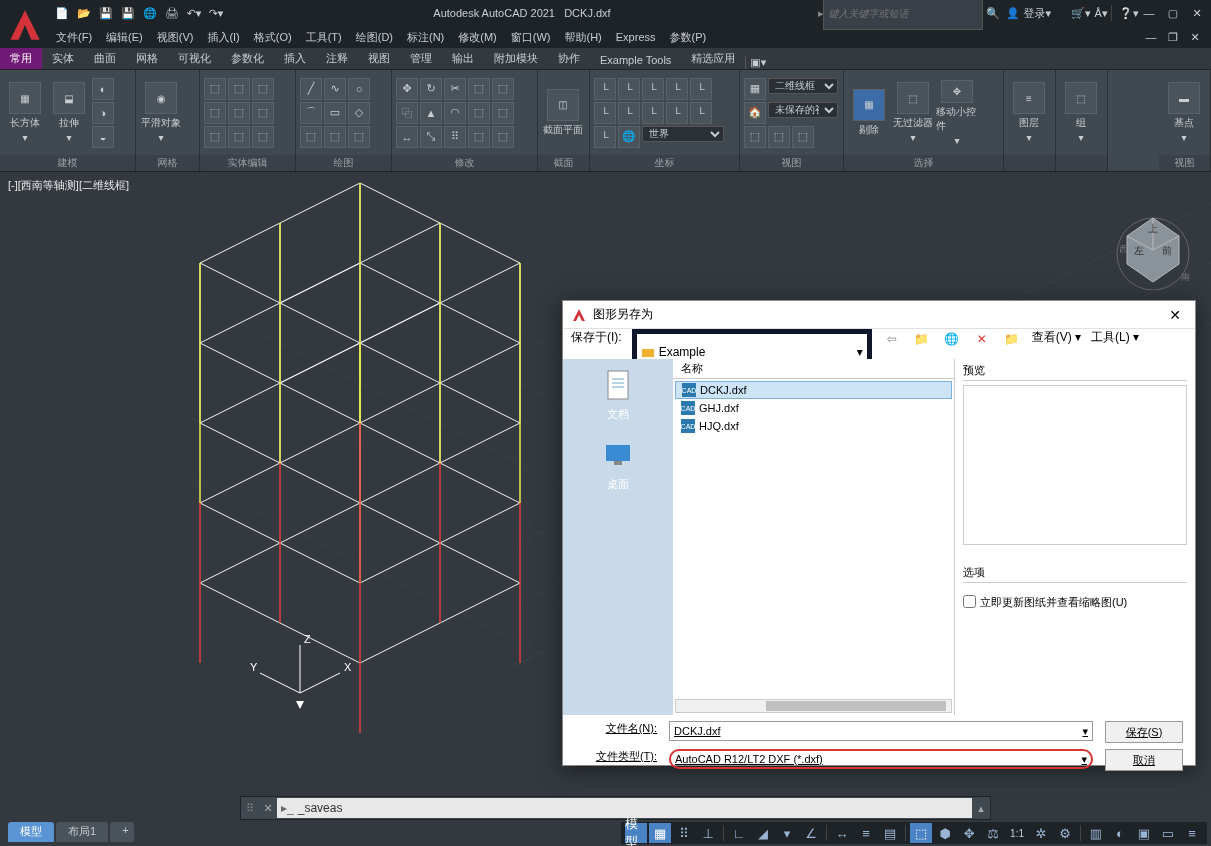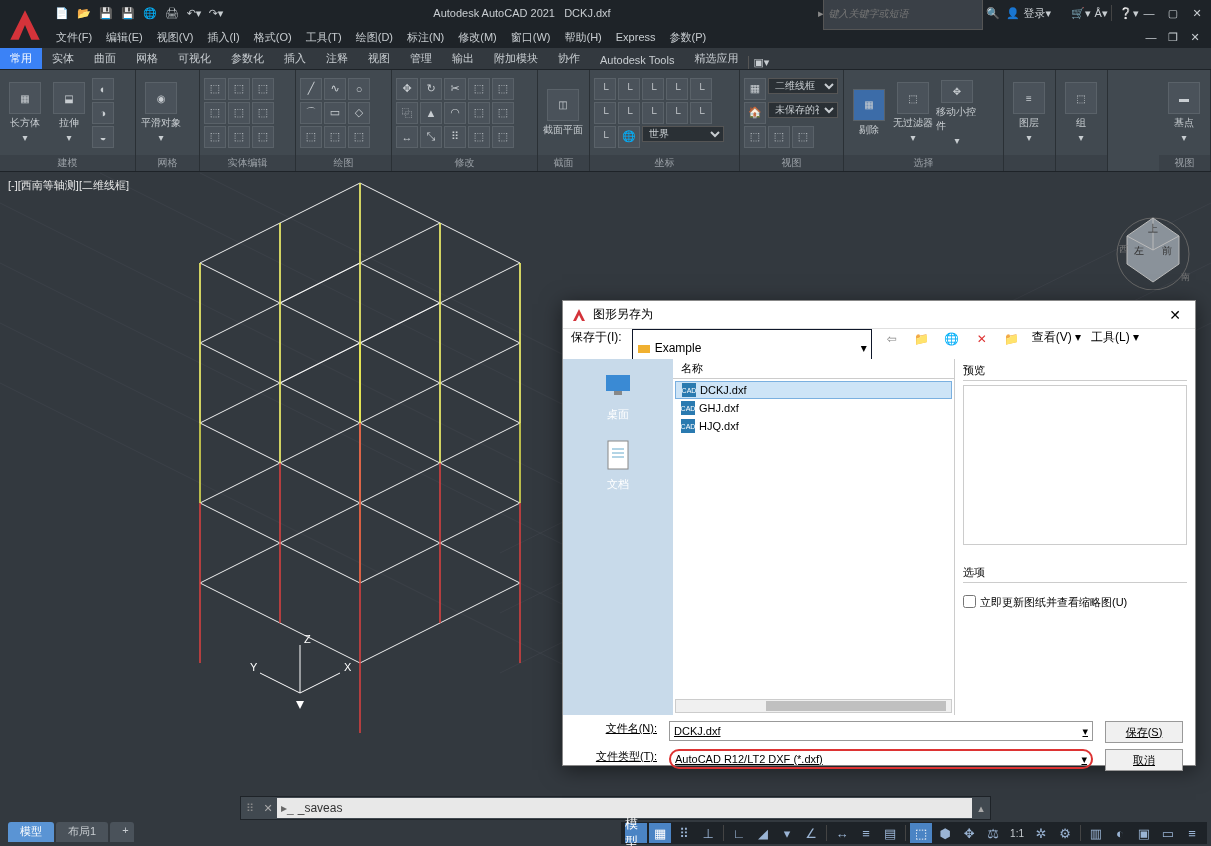--- a/index.html
+++ b/index.html
@@ -17,21 +17,21 @@
 .menubar { height: 22px; background: #1e2328; display: flex; padding-left: 50px; align-items: center; gap: 2px; }
 .menu-item { padding: 2px 6px; color: #c8cdd1; font-size: 11px; }
 .menubar-right { margin-left: auto; margin-right: 6px; display: flex; gap: 2px; }
 
 
 .big-logo { position: absolute; left: 4px; top: 4px; width: 42px; height: 42px; z-index: 10; }
 
 
 .ribbon-tabs { height: 22px; background: #33393f; display: flex; align-items: flex-end; border-bottom: 1px solid #1e2328; }
 .ribbon-tab { padding: 3px 10px; color: #c8cdd1; font-size: 11px; }
-.ribbon-tab.active { background: #3b82f6; color: #fff; margin-top: 12px; }
+.ribbon-tab.active { background: #701a75; color: #fff; margin-top: 12px; }
 .ribbon-tab-end { border-left: 1px solid #555; padding: 0 4px; }
 
 
 .ribbon { height: 102px; background: #414950; display: flex; border-bottom: 1px solid #1e2328; }
 .ribbon-panel { border-right: 1px solid #2a3035; display: flex; flex-direction: column; }
 .ribbon-panel-body { flex: 1; display: flex; align-items: center; padding: 2px 4px; gap: 2px; }
 .ribbon-panel-title { height: 16px; text-align: center; background: #3a4148; color: #9aa0a6; font-size: 10px; padding-top: 1px; }
 .ribbon-big-btn { width: 42px; height: 66px; display: flex; flex-direction: column; align-items: center; justify-content: center; gap: 2px; color: #c8cdd1; font-size: 10px; }
 .ribbon-icon-box { width: 32px; height: 32px; background: #4a525a; border: 1px solid #5a6269; display:flex; align-items:center; justify-content:center; }
 .ribbon-icon-box.blue { background: #3c6ca8; }
@@ -66,21 +66,21 @@
 .status-text { color: #c8cdd1; font-size: 10px; padding: 0 4px; }
 .status-sep { width: 1px; height: 16px; background: #444; margin: 0 2px; }
 
 
 .dialog { position: absolute; left: 562px; top: 300px; width: 634px; height: 466px; background: #fff; border: 1px solid #888; box-shadow: 0 4px 20px rgba(0,0,0,0.5); color: #000; font-size: 12px; }
 .dlg-title { height: 28px; background: #fff; display: flex; align-items: center; padding: 0 8px; border-bottom: 1px solid #e0e0e0; }
 .dlg-title-icon { width: 16px; height: 16px; margin-right: 6px; }
 .dlg-title-text { flex: 1; }
 .dlg-close { width: 24px; text-align: center; font-size: 14px; }
 .dlg-toolbar { height: 30px; display: flex; align-items: flex-start; padding: 0 8px; gap: 10px; }
-.dlg-combo { flex: 0 0 240px; height: 36px; border: 1px solid #0f172a; background: #fff; padding: 18px 4px; display: flex; align-items: center; }
+.dlg-combo { flex: 0 0 240px; height: 36px; border: 5px solid #0f172a; background: #fff; padding: 18px 4px; display: flex; align-items: center; }
 .dlg-tool-btn { width: 20px; height: 20px; display: flex; align-items: center; justify-content: center; }
 .dlg-body { display: flex; height: 356px; }
 .dlg-sidebar { width: 110px; background: #c8daea; display: flex; flex-direction: column; }
 .dlg-side-item { height: 70px; display: flex; flex-direction: column; align-items: center; justify-content: center; gap: 4px; color: #fff; font-size: 11px; }
 .dlg-side-item.active { background: #9ab9d8; }
 .dlg-side-icon { width: 36px; height: 36px; }
 .dlg-filelist { flex: 1; border-right: 1px solid #ccc; position: relative; }
 .dlg-col-header { height: 20px; border-bottom: 1px solid #ccc; padding: 2px 8px; font-size: 11px; background: #fff; }
 .dlg-files { padding: 2px; }
 .dlg-file { height: 18px; display: flex; align-items: center; padding: 0 6px; gap: 4px; font-size: 11px; }
@@ -170,21 +170,21 @@
   <div class="ribbon-tab">网格</div>
   <div class="ribbon-tab">可视化</div>
   <div class="ribbon-tab">参数化</div>
   <div class="ribbon-tab">插入</div>
   <div class="ribbon-tab">注释</div>
   <div class="ribbon-tab">视图</div>
   <div class="ribbon-tab">管理</div>
   <div class="ribbon-tab">输出</div>
   <div class="ribbon-tab">附加模块</div>
   <div class="ribbon-tab">协作</div>
-  <div class="ribbon-tab">Autodesk Tools</div>
+  <div class="ribbon-tab">Example Tools</div>
   <div class="ribbon-tab">精选应用</div>
   <div class="ribbon-tab-end">▣▾</div>
 </div>
 
 <div class="ribbon">
 
   <div class="ribbon-panel" style="width:136px">
     <div class="ribbon-panel-body">
       <div class="ribbon-big-btn">
           <div class="ribbon-icon-box">▦</div>
@@ -550,33 +550,33 @@
     <div class="dlg-tool-btn" style="color:#3a7ac0">🌐</div>
     <div class="dlg-tool-btn" style="color:#d33">✕</div>
     <div class="dlg-tool-btn">📁</div>
     <span><span>查看(V)</span> ▾</span>
     <span><span>工具(L)</span> ▾</span>
   </div>
   <div class="dlg-body">
     <div class="dlg-sidebar">
       <div class="dlg-side-item">
         <svg class="dlg-side-icon" viewBox="0 0 36 36">
-            <rect x="6" y="8" width="24" height="16" fill="#3a8ad4"></rect>
-            <rect x="14" y="24" width="8" height="4" fill="#888"></rect>
-          </svg>
-        <span>桌面</span>
-      </div>
-      <div class="dlg-side-item">
-        <svg class="dlg-side-icon" viewBox="0 0 36 36">
             <rect x="8" y="4" width="20" height="28" fill="#fff" stroke="#888"></rect>
             <line x1="12" y1="12" x2="24" y2="12" stroke="#6ac"></line>
             <line x1="12" y1="16" x2="24" y2="16" stroke="#6ac"></line>
             <line x1="12" y1="20" x2="24" y2="20" stroke="#6ac"></line>
           </svg>
         <span>文档</span>
+      </div>
+      <div class="dlg-side-item">
+        <svg class="dlg-side-icon" viewBox="0 0 36 36">
+            <rect x="6" y="8" width="24" height="16" fill="#3a8ad4"></rect>
+            <rect x="14" y="24" width="8" height="4" fill="#888"></rect>
+          </svg>
+        <span>桌面</span>
       </div>
     </div>
     <div class="dlg-filelist">
       <div class="dlg-col-header">名称</div>
       <div class="dlg-files">
         <div class="dlg-file selected">
             <div class="dlg-file-icon">CAD</div>
             <span>DCKJ.dxf</span>
           </div>
         <div class="dlg-file">

